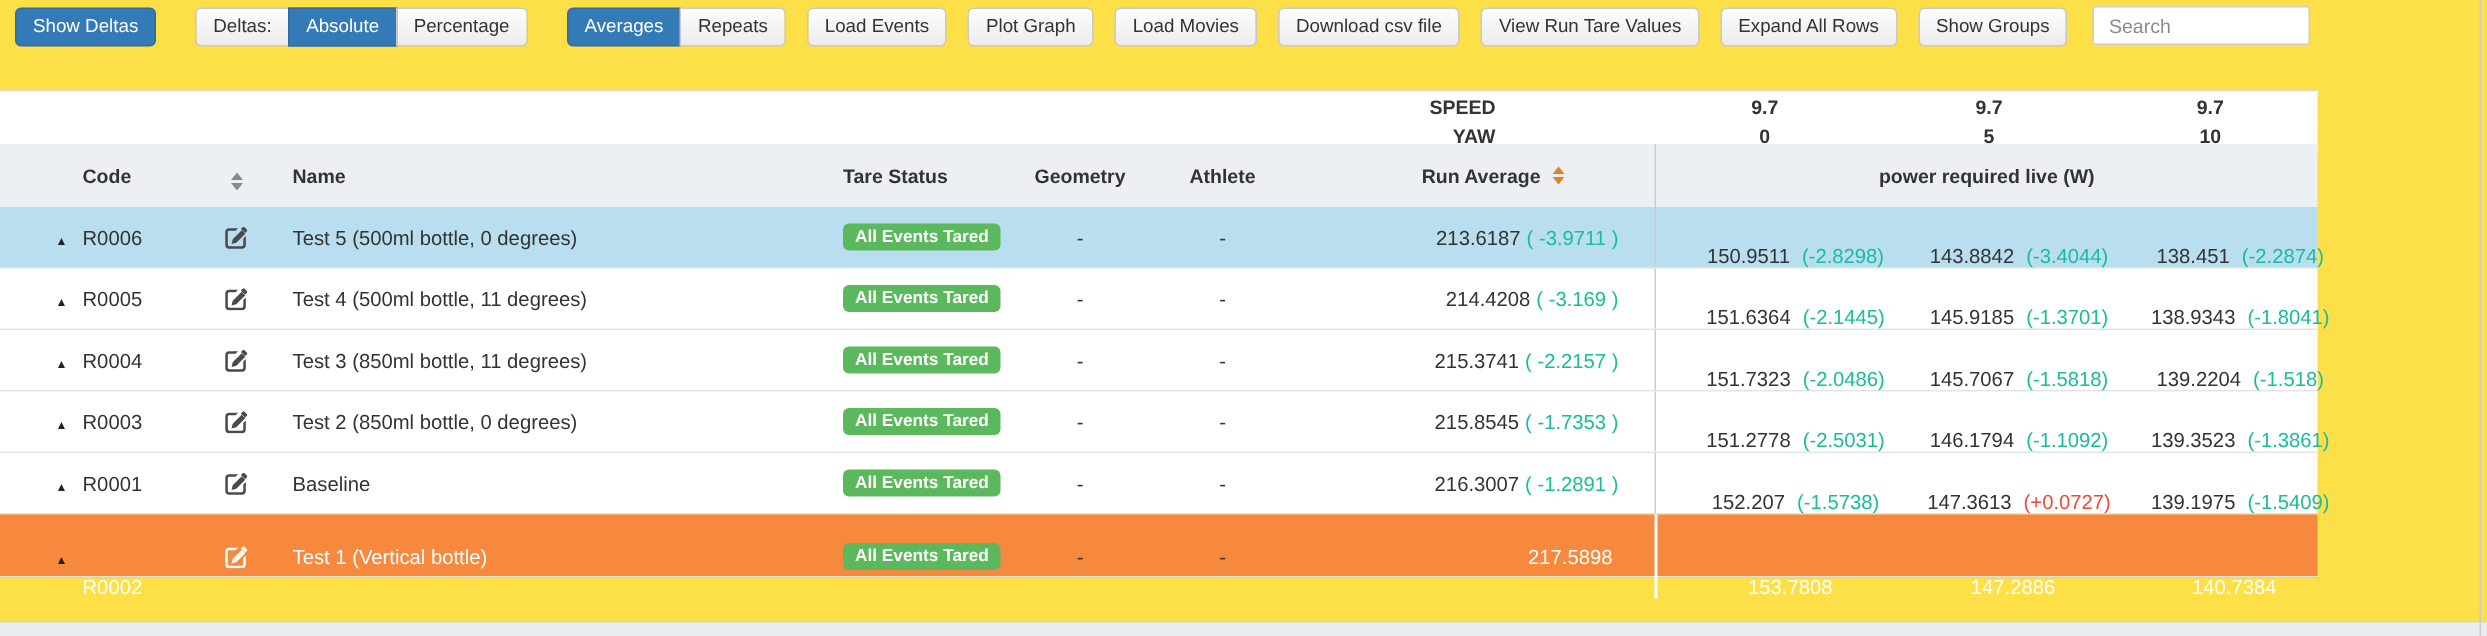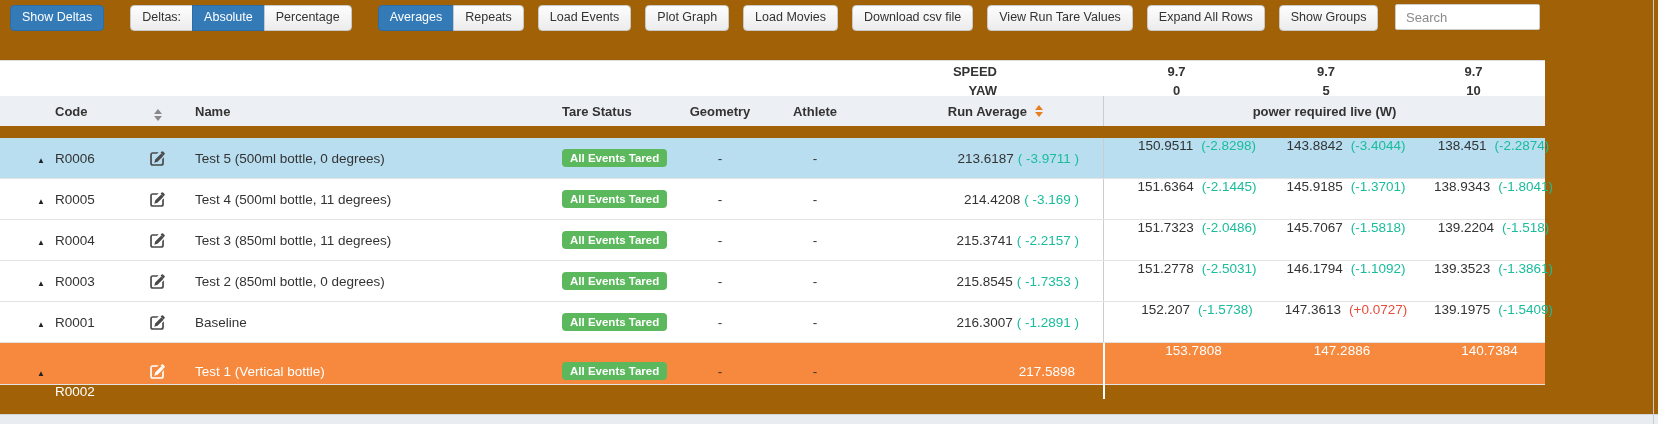--- a/index.html
+++ b/index.html
@@ -1,17 +1,17 @@
 <!DOCTYPE html>
 <html style="--accent: #337ab7; --row-highlight: #b8def0; --row-warning: #f6893d; --badge-green: #5cb85c; --delta-green: #1abc9c; --delta-red: #e74c3c;"><head>
 <meta charset="utf-8">
 <style>
   html,body{margin:0;padding:0;background:#fff;}
   .app{
-    position:relative;width:1658px;height:424px;background:#a16207;overflow:hidden;
+    position:relative;width:1658px;height:424px;background:#fde047;overflow:hidden;
     font-family:"Liberation Sans",sans-serif;color:#333;
     --cols:55px 75px 55px 355px 140px 80px 110px 233px 147px 152px 143px;
   }
   
   .toolbar{position:absolute;top:0;left:0;width:1658px;height:46px;
     display:flex;align-items:flex-start;padding:5px 0 0 10px;gap:14px;box-sizing:border-box;}
   .btn{font-family:"Liberation Sans",sans-serif;font-size:12.5px;color:#333;
     background:linear-gradient(#fdfdfd,#ececec);border:1px solid #c9c9c9;border-radius:4px;
     padding:5px 11px;cursor:pointer;white-space:nowrap;line-height:1.1;}
   .btn.active{background:var(--accent,#337ab7);border-color:#2e6da4;color:#fff;}
@@ -25,21 +25,21 @@
   .search::placeholder{color:#8a8a8a;}
   
   .cond{position:absolute;left:0;width:1545px;display:grid;
     grid-template-columns:1103px 147px 152px 143px;align-items:center;
     background:#fff;border-bottom:1px solid #ddd;font-weight:bold;font-size:13px;}
   .cond-speed{top:60px;height:21px;border-top:1px solid #ddd;}
   .cond-yaw{top:80px;height:21px;}
   .cond-label{text-align:right;padding-right:106px;}
   .cond-val{text-align:center;}
   
-  .thead{position:absolute;top:96px;left:0;width:1545px;height:30px;
+  .thead{position:absolute;top:96px;left:0;width:1545px;height:42px;
     background:#eceff3;display:grid;grid-template-columns:var(--cols);
     align-items:center;font-weight:bold;font-size:13px;}
   .th-power{grid-column:9/12;height:100%;display:flex;align-items:center;justify-content:center;
     border-left:1px solid #ccc;box-sizing:border-box;}
   .sort-icon{display:inline-flex;flex-direction:column;align-items:center;cursor:pointer;color:#8a8a8a;}
   .sort-icon .tri{width:0;height:0;border-left:4px solid transparent;border-right:4px solid transparent;}
   .sort-icon .tri.up{border-bottom:5px solid currentColor;margin-bottom:2px;}
   .sort-icon .tri.down{border-top:5px solid currentColor;}
   .sort-icon.active{color:#e67e22;}
   .th-runavg{display:flex;align-items:center;justify-content:flex-end;gap:8px;padding-right:60px;}
@@ -56,21 +56,21 @@
   .c-edit svg{vertical-align:middle;cursor:pointer;}
   .orange .c-edit{color:#fff;}
   .c-name{padding-left:10px;}
   .orange .c-name{color:#fff;}
   .orange .c-code{color:#fff;margin-top:41px;}
   .c-tare{padding-left:22px;}
   .badge{display:inline-block;background:var(--badge-green,#5cb85c);color:#fff;font-weight:bold;
     font-size:11.5px;padding:3px 8px;border-radius:4px;white-space:nowrap;}
   .c-geo,.c-ath{text-align:center;}
   .c-runavg{text-align:right;padding-right:24px;white-space:nowrap;}
-  .power-cell{height:100%;display:flex;align-items:flex-start;justify-content:center;gap:4px;
+  .power-cell{height:100%;display:flex;align-items:flex-end;justify-content:center;gap:4px;
     box-sizing:border-box;white-space:nowrap;padding-left:40px;}
   .power-cell.first{border-left:1px solid #ccc;}
   .orange .power-cell.first{border-left:2px solid #fff;}
   .val{color:#333;}
   .orange .val{color:#fff;}
   .delta{color:var(--delta-green,#1abc9c);margin-left:4px;}
   .delta.pos{color:var(--delta-red,#e74c3c);}
   
   .bottom-bar{position:absolute;top:414px;left:0;width:1658px;height:10px;
     background:#e9ecf1;border-top:1px solid #d0d5dc;box-sizing:border-box;}

